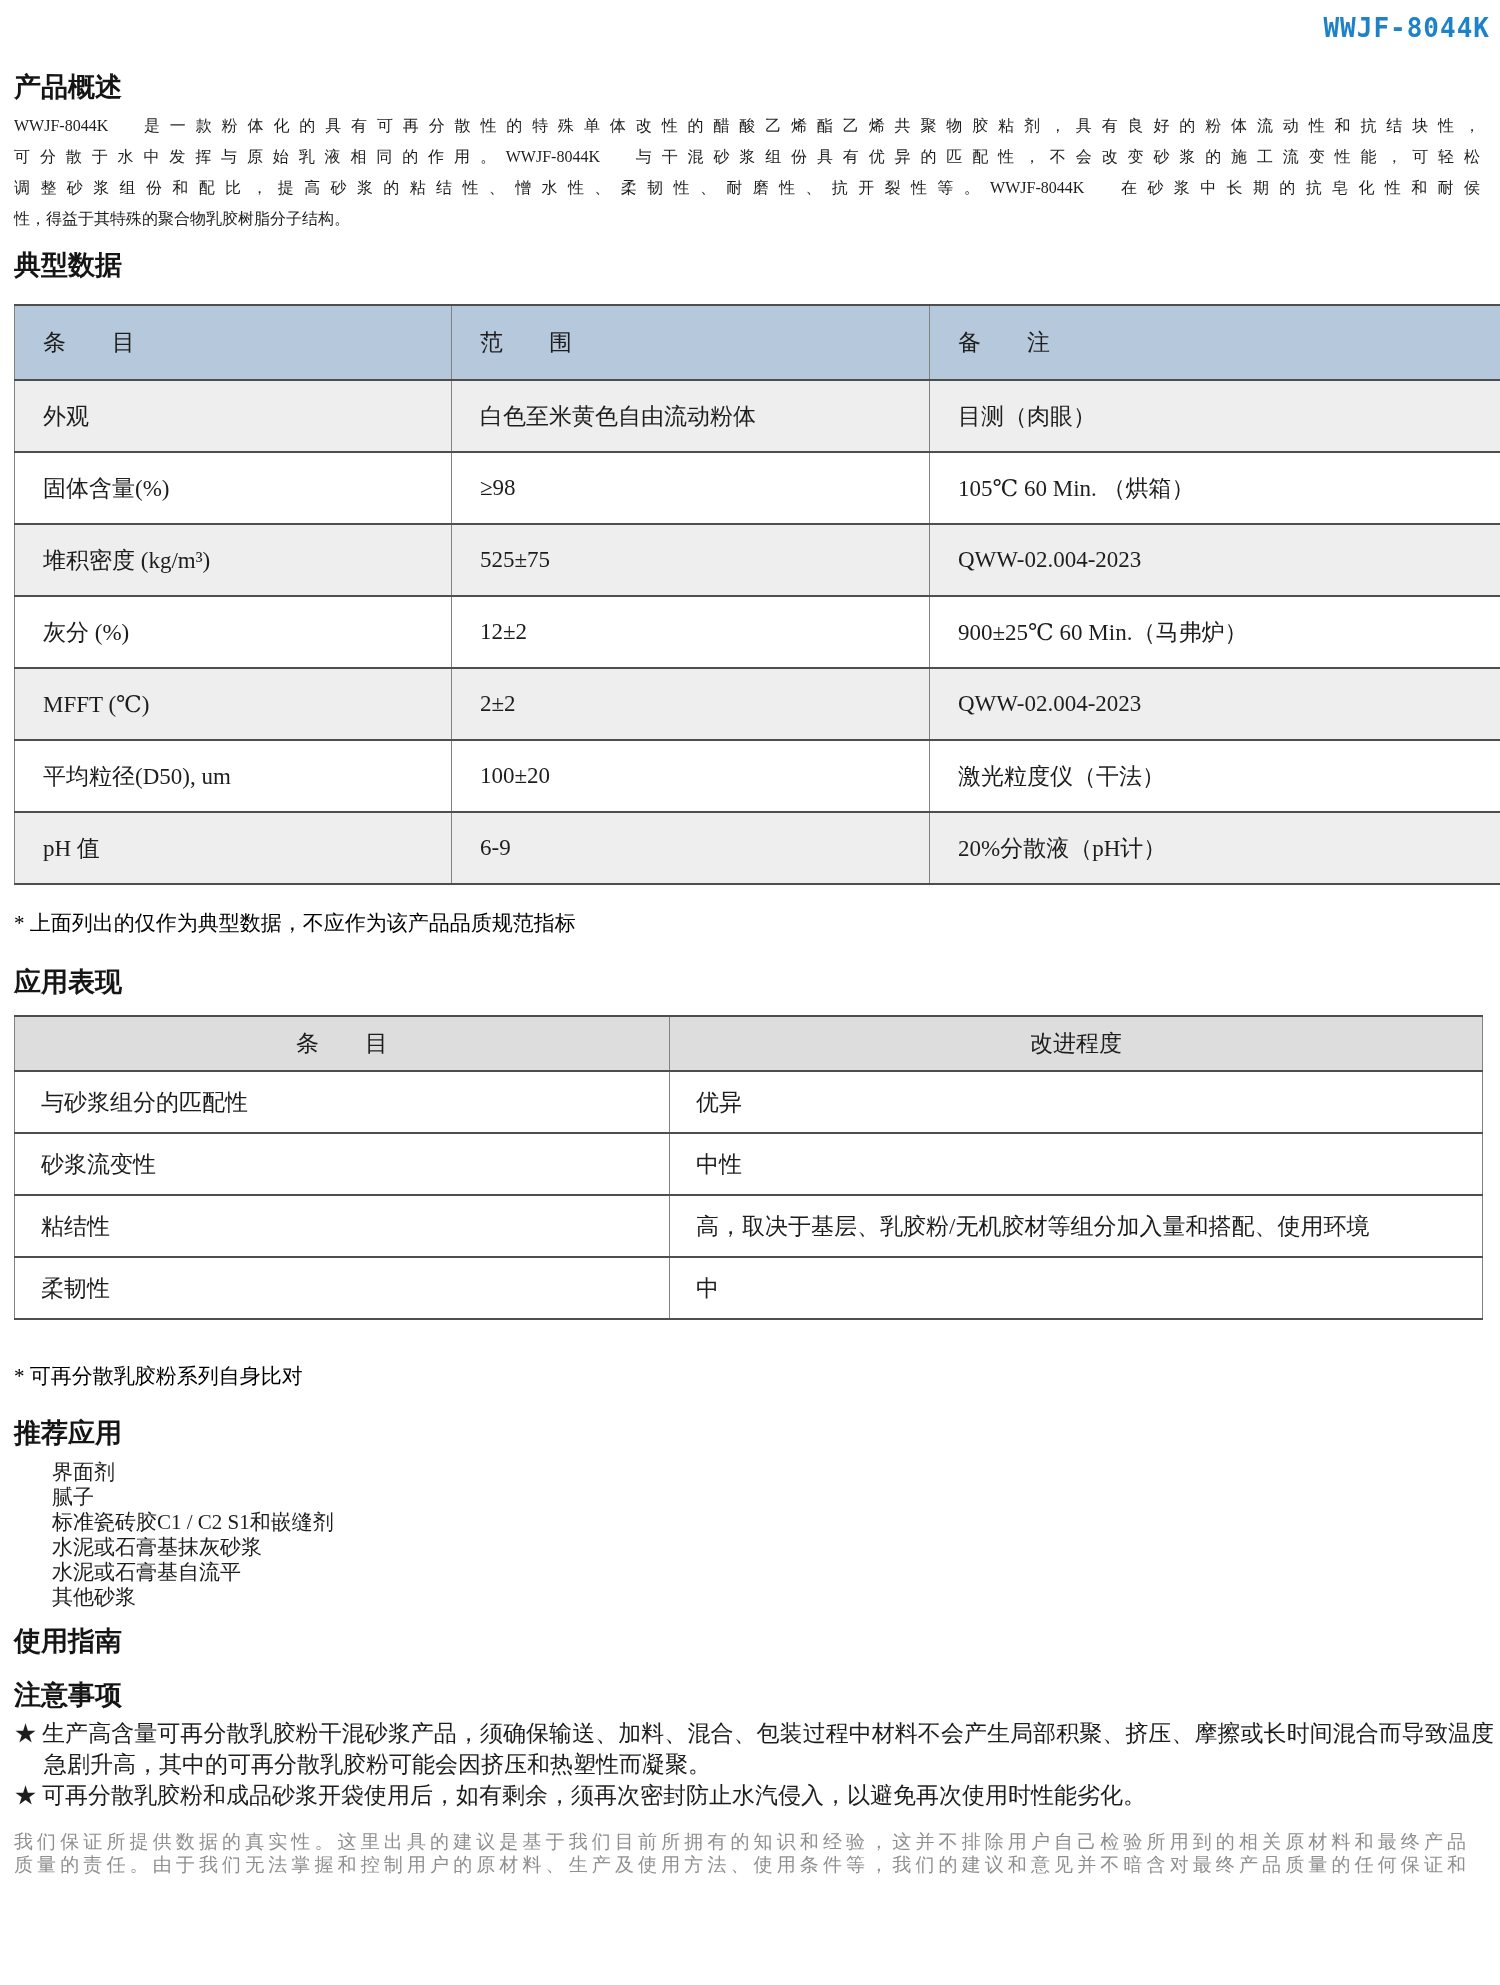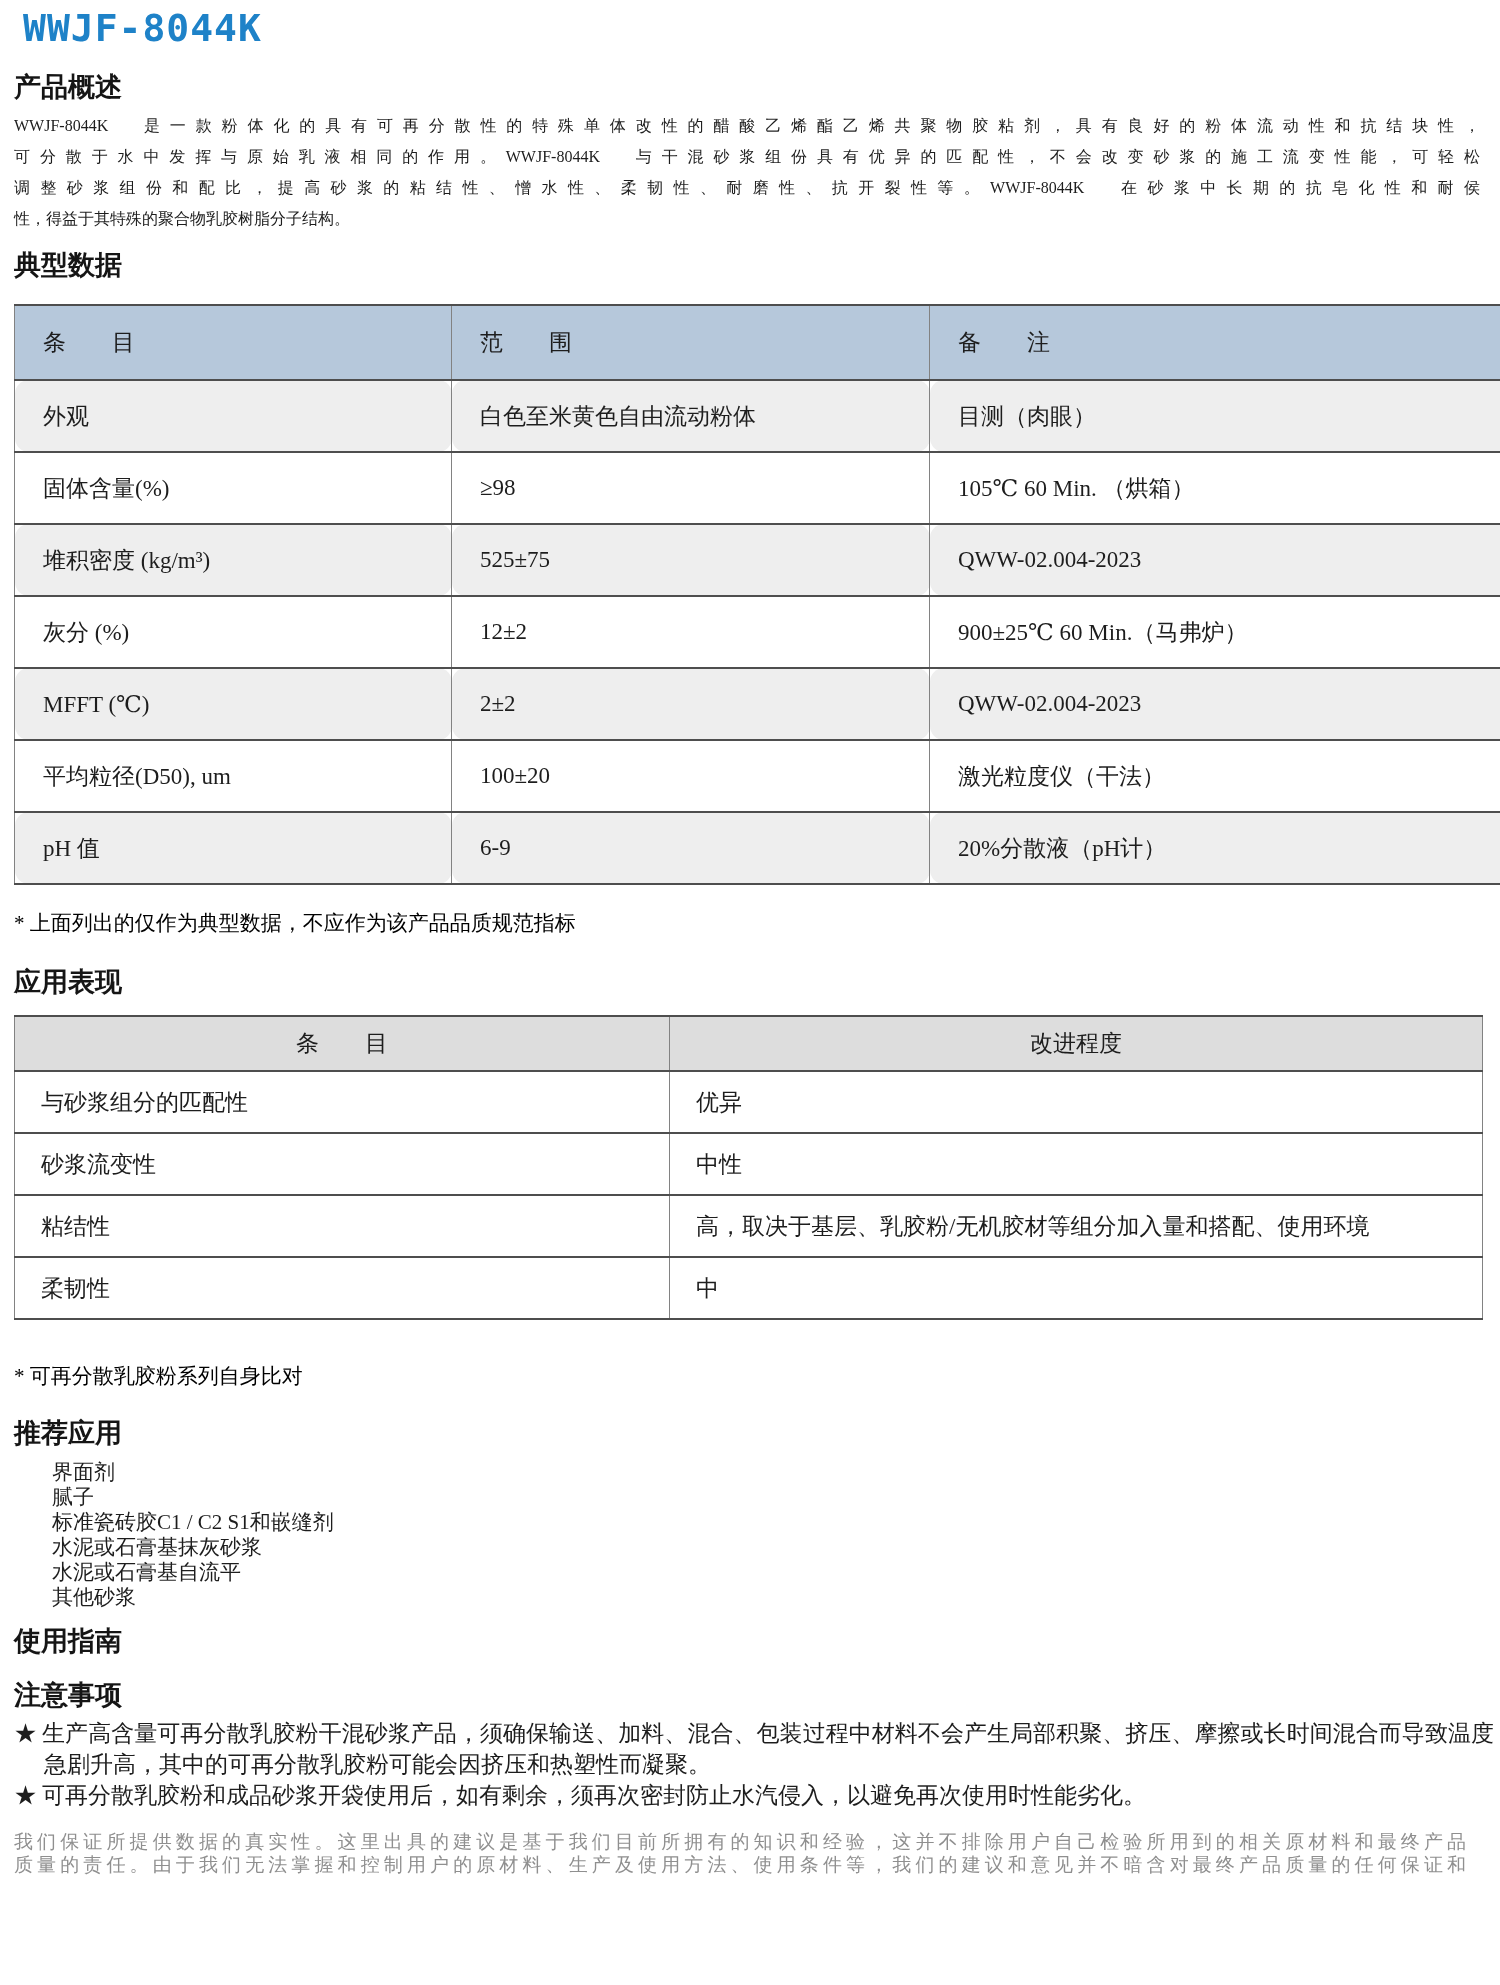--- a/index.html
+++ b/index.html
@@ -7,23 +7,24 @@
     width:1500px; height:1985px; overflow:hidden;
     font-family:"Liberation Serif","DejaVu Serif",serif;
     color:#1d1d1d;
     -webkit-font-smoothing:antialiased;
   }
   .page { padding:0 10px 0 14px; }
 
   h1 {
     margin:8px 0 0 9px;
     font-family:"DejaVu Sans Mono","Liberation Mono",monospace;
-    font-weight:700; font-size:38px; line-height:40px;
+    font-weight:700; font-size:26px; line-height:40px;
     letter-spacing:1px;
     color:var(--accent,#1e82c8);
+    text-align:right;
   }
   h2 {
     margin:0;
     font-family:"DejaVu Sans","Liberation Sans",sans-serif;
     font-weight:700; font-size:27px; line-height:30px;
     color:#151515;
   }
 
   .sec-overview h2 { margin-top:24px; }
   .overview-text { margin-top:8px; width:1466px; font-size:16px; }
@@ -36,21 +37,21 @@
   th,td {
     border:1px solid #828282;
     border-top:2px solid #4e4e4e;
     border-bottom:2px solid #4e4e4e;
     font-weight:400;
     vertical-align:middle;
     overflow:hidden;
   }
   .t1 { width:1476px; margin-top:24px; font-size:23px; }
   .t1 th { height:73px; text-align:left; padding:0 10px 0 28px; background:var(--table1-header-bg,#b6c8db); }
-  .t1 td { height:70px; padding:0 13px 0 28px;border-radius:14px; }
+  .t1 td { height:70px; padding:0 13px 0 28px; }
   .t1 tbody tr:nth-child(odd) td { background:var(--stripe-bg,#eeeeee); }
   .t1 th:nth-child(1){ width:398px; }
   .t1 th:nth-child(2){ width:439px; }
   .t1 th:nth-child(3){ width:639px; }
 
   .footnote { margin:24px 0 0 0; font-size:21px; color:#000000; }
   .fn2 { margin-top:42px; }
 
   .sec-app h2 { margin-top:30px; }
   .t2 { width:1466px; margin-top:18px; font-size:23px; }

